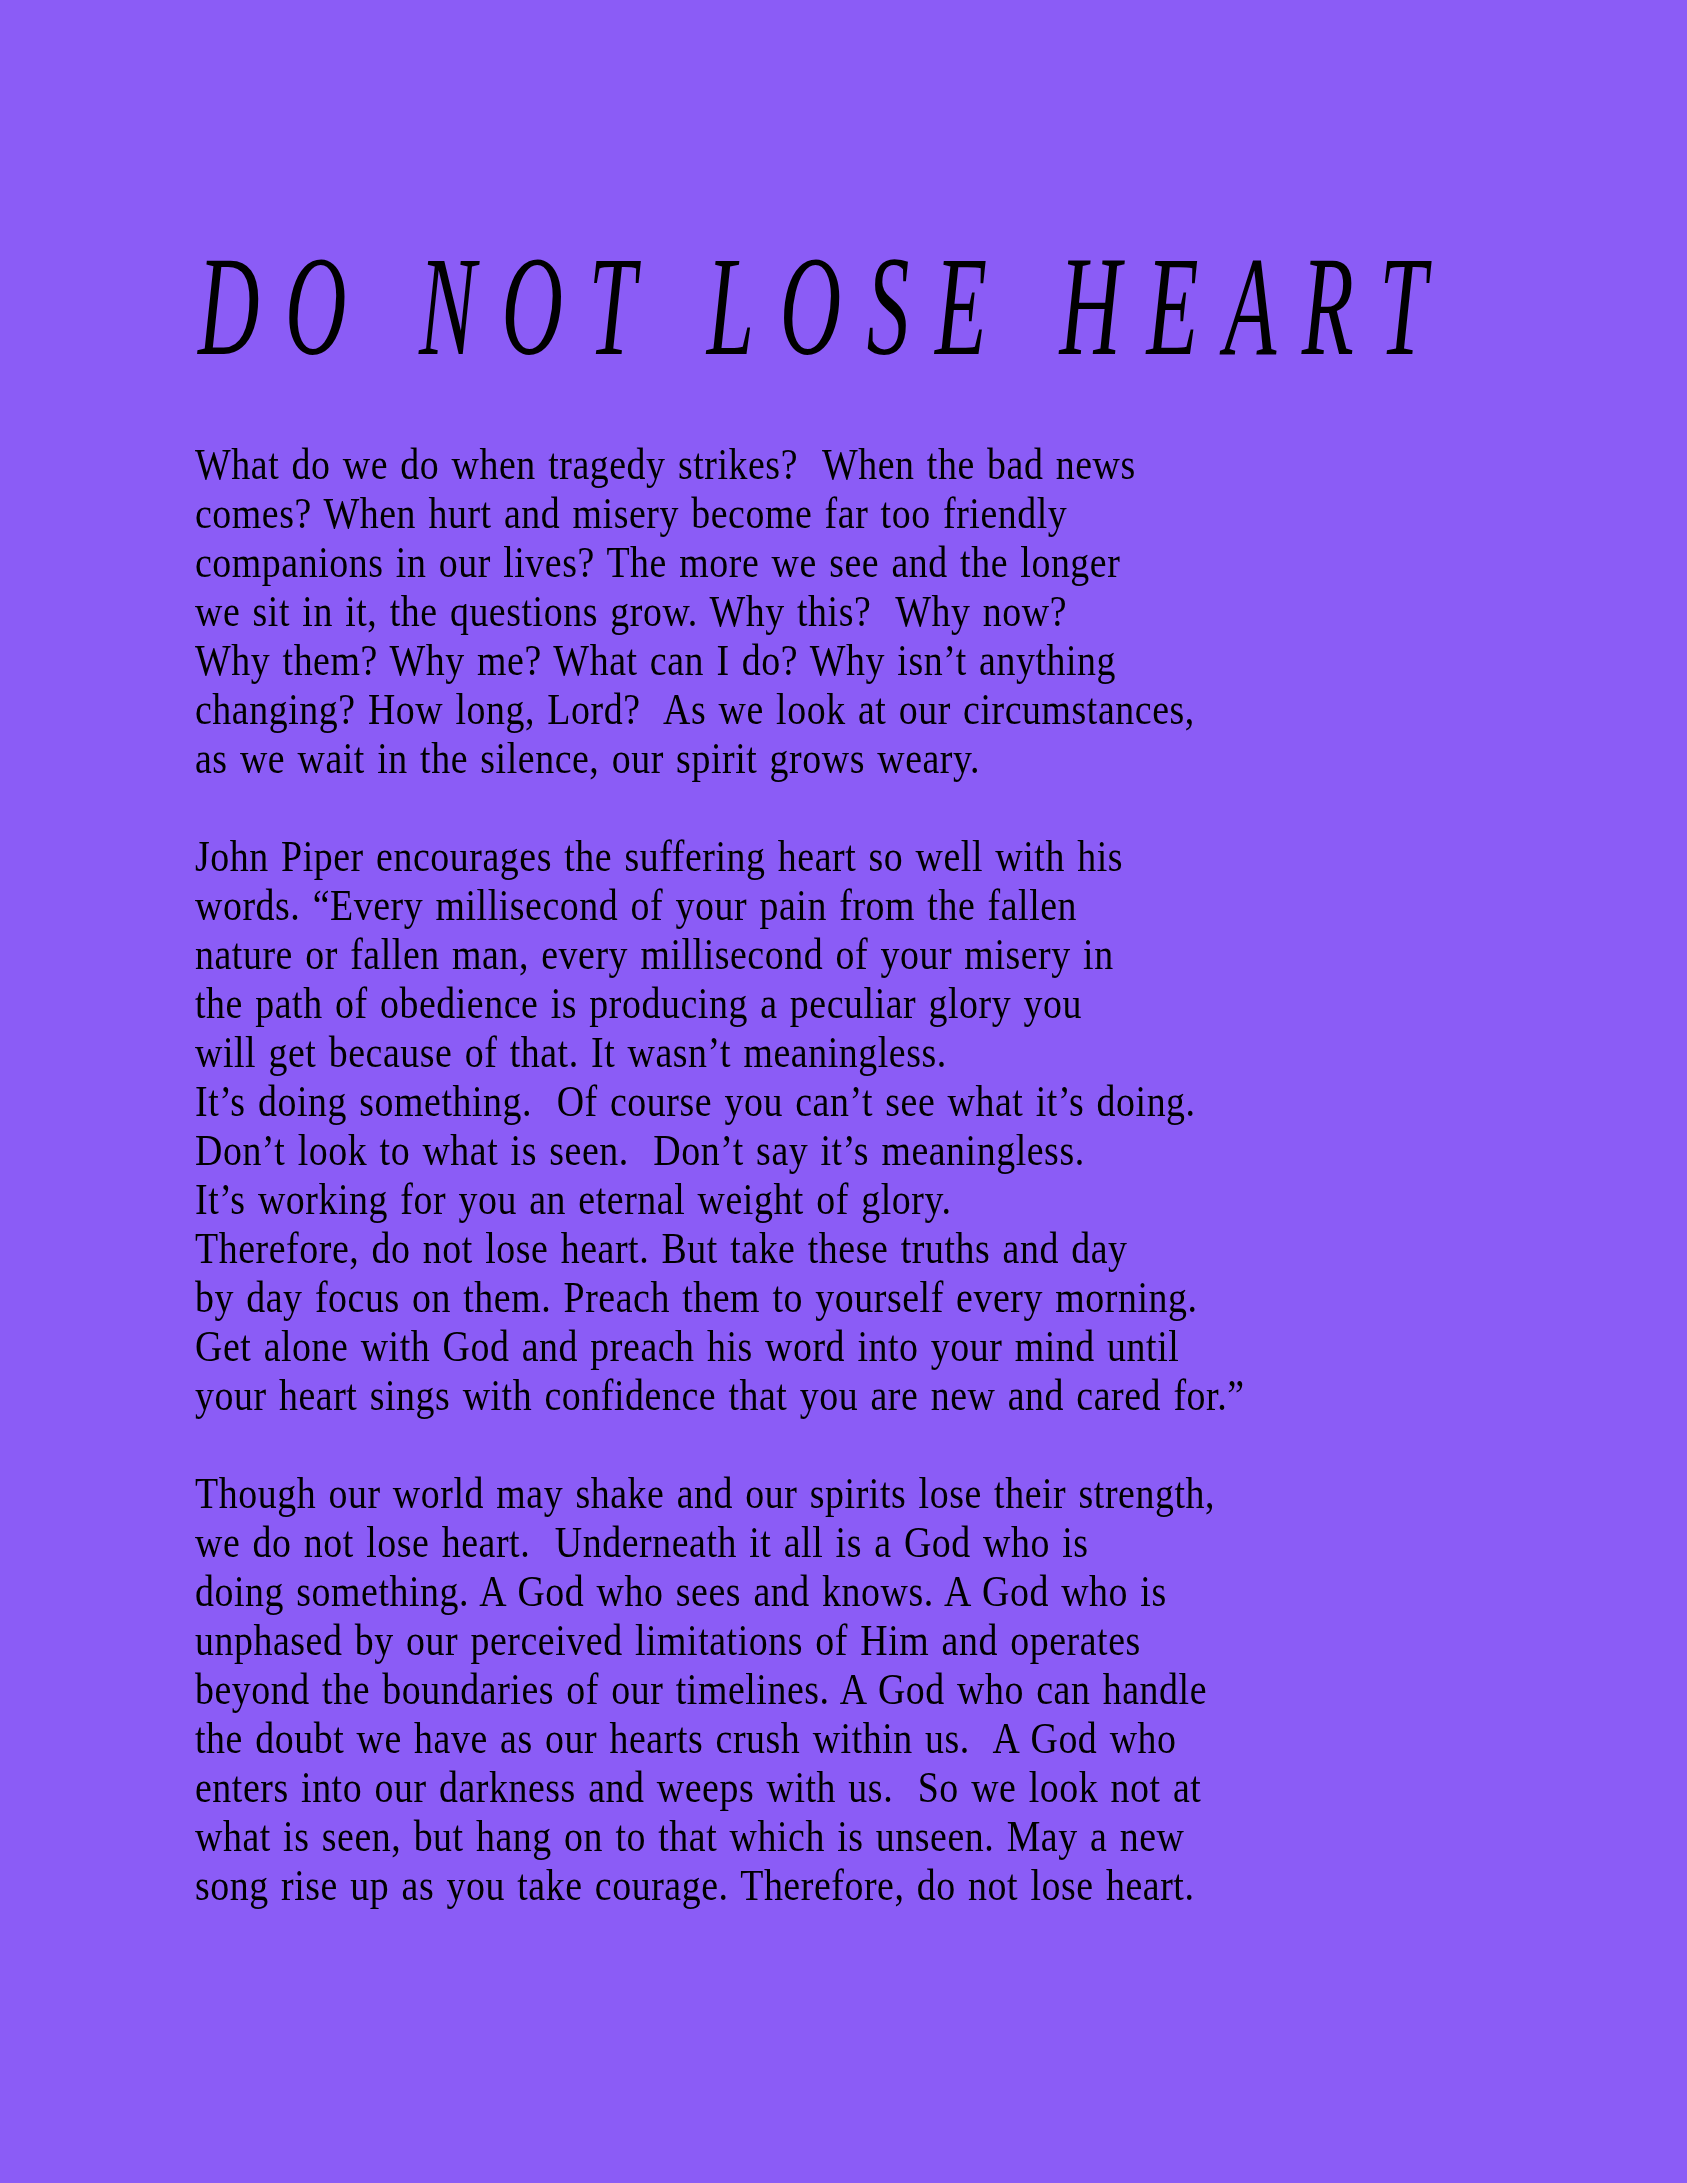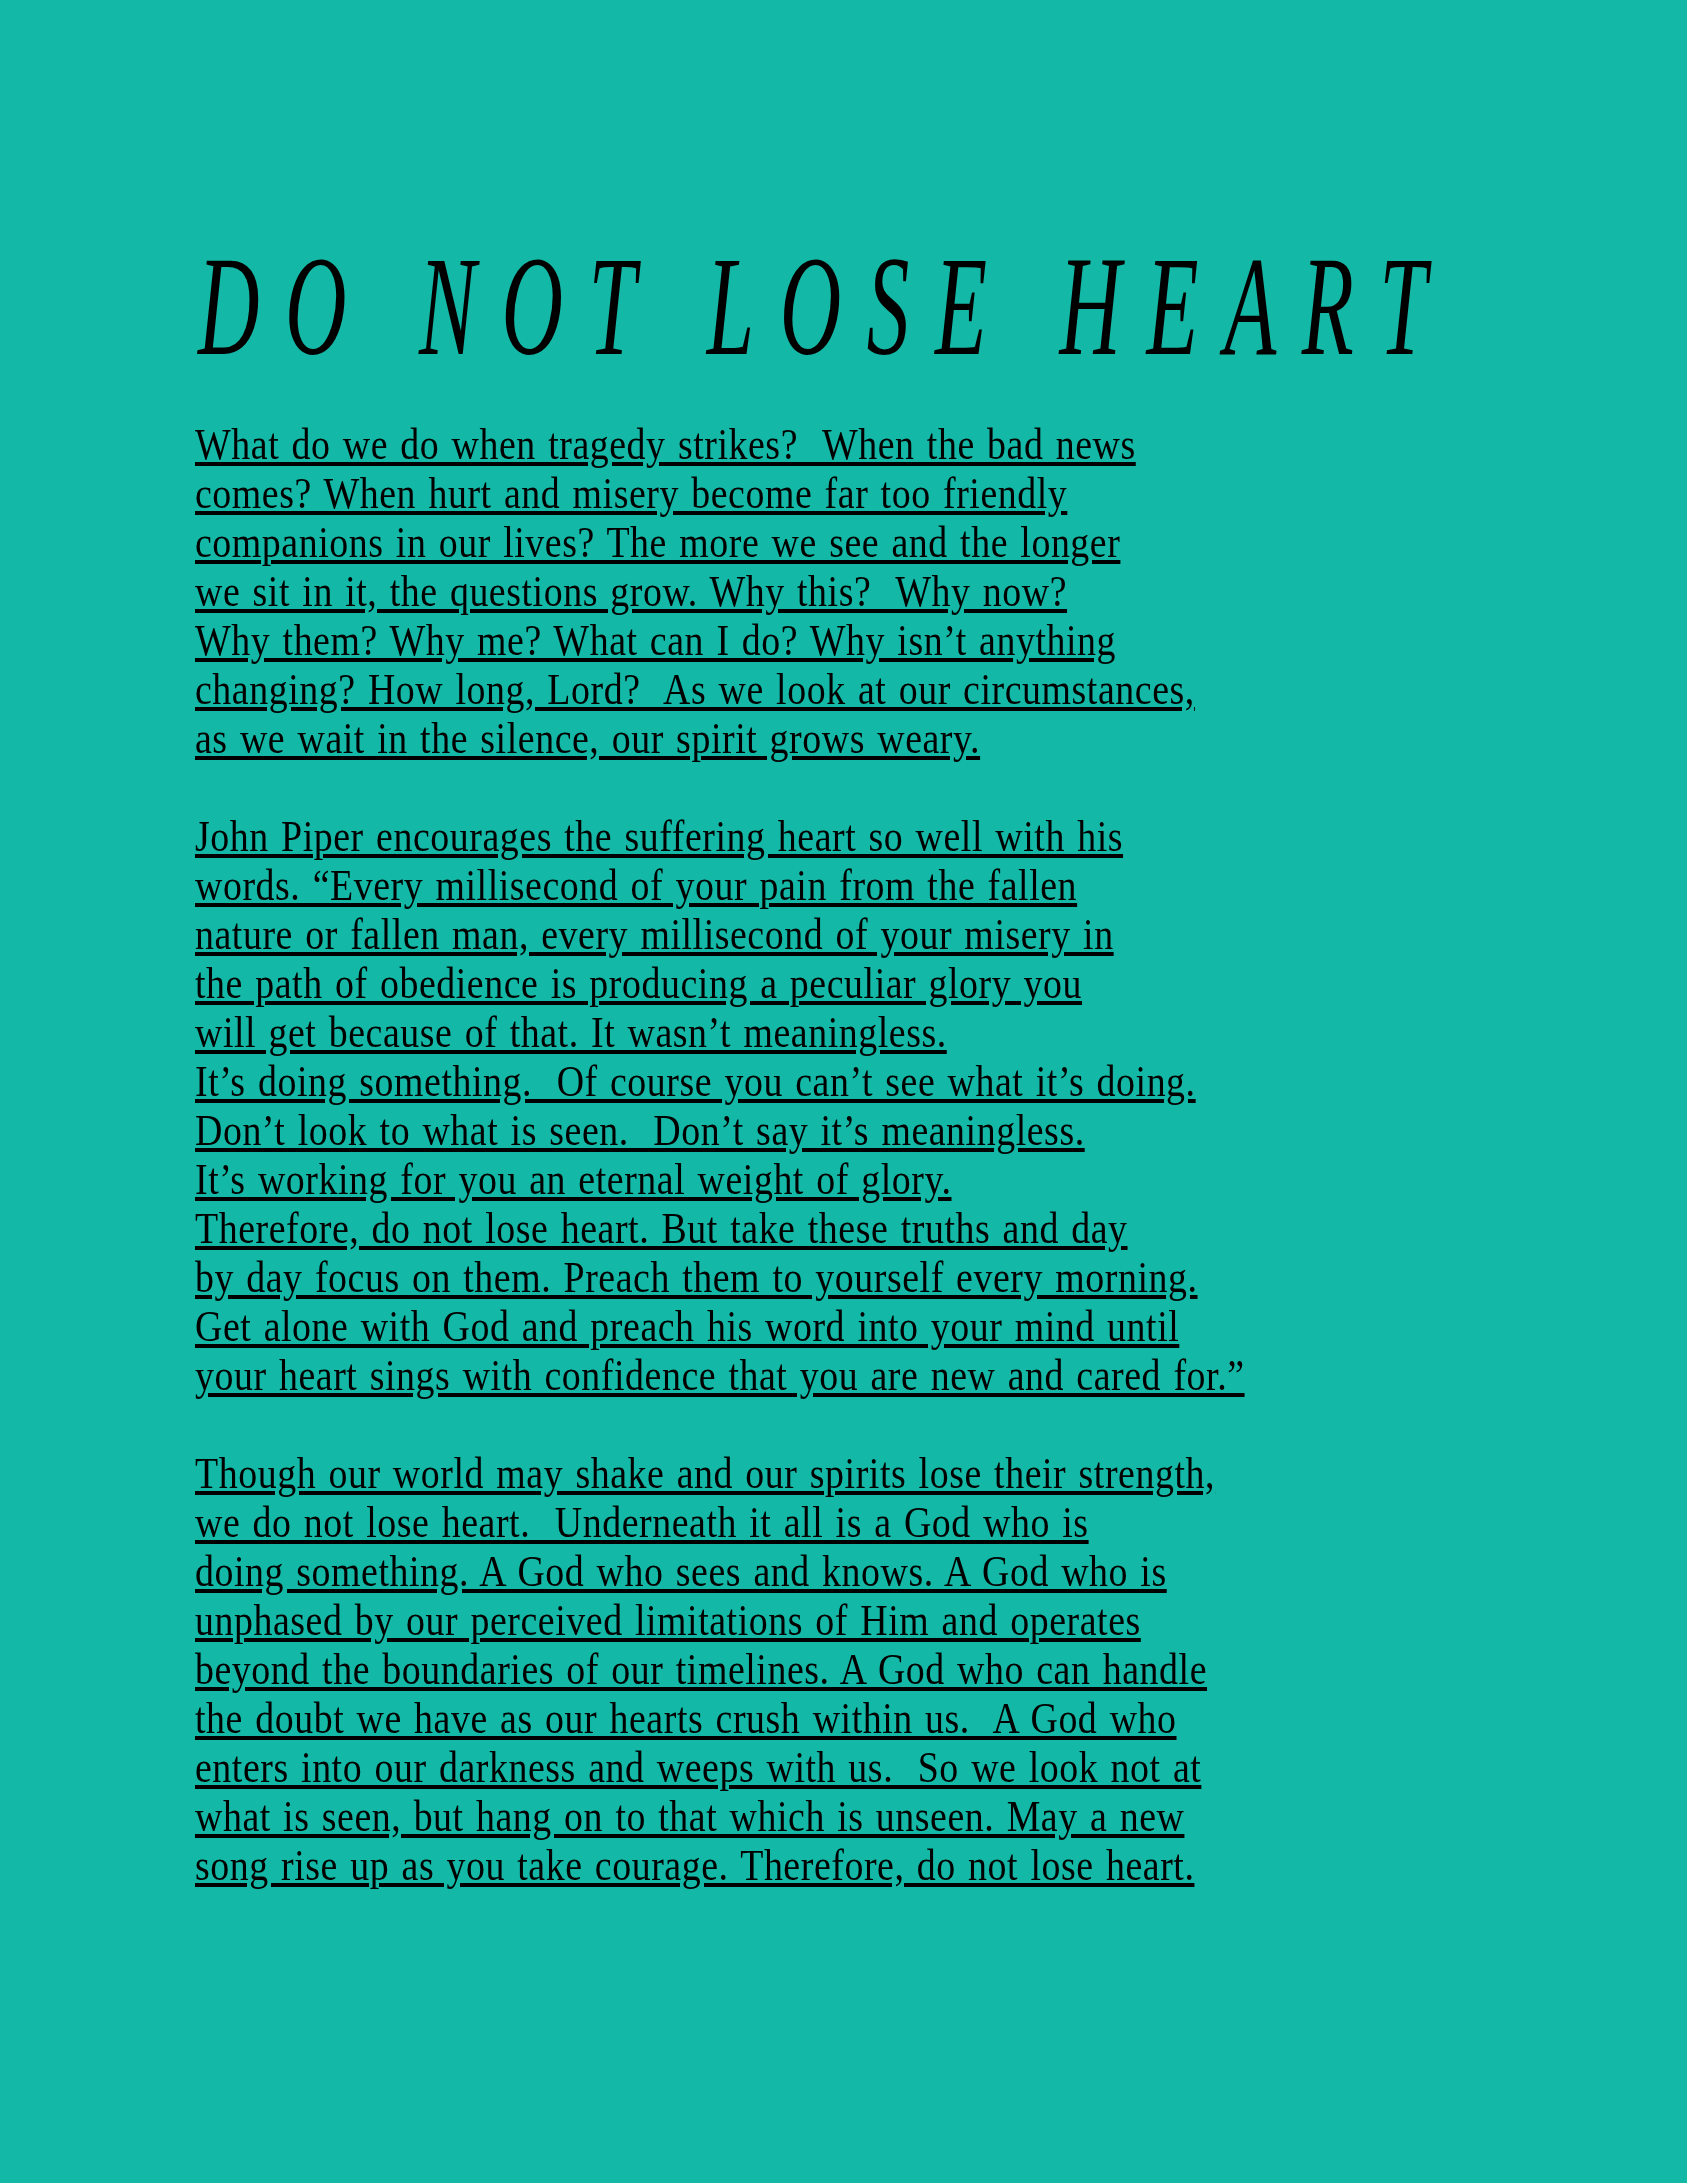--- a/index.html
+++ b/index.html
@@ -4,44 +4,43 @@
 <style>
   html, body {
     margin: 0;
     padding: 0;
     background: #ffffff;
   }
   .page {
     position: relative;
     width: 1687px;
     height: 2183px;
-    background: #14b8a6;
+    background: #8b5cf6;
     overflow: hidden;
     font-family: "Liberation Serif", serif;
     color: #000000;
   }
   .doc-title {
     position: absolute;
     left: 198px;
     top: 140px;
     font-size: 142px;
     font-style: italic;
     font-weight: 400;
     letter-spacing: 0.30em;
     white-space: nowrap;
     transform: scaleX(0.60);
     transform-origin: 0 0;
     line-height: 1;
   }
   .doc-body {
     position: absolute;
     left: 195px;
-    top: 420px;
+    top: 440px;
     width: 1389px;
-    text-decoration: underline;
   }
   .doc-body p {
     margin: 0 0 49px 0;
     font-size: 44px;
     line-height: 49px;
     letter-spacing: 0.015em;
     word-spacing: 0.06em;
     white-space: pre-wrap;
     transform: scaleX(0.86);
     transform-origin: 0 0;

